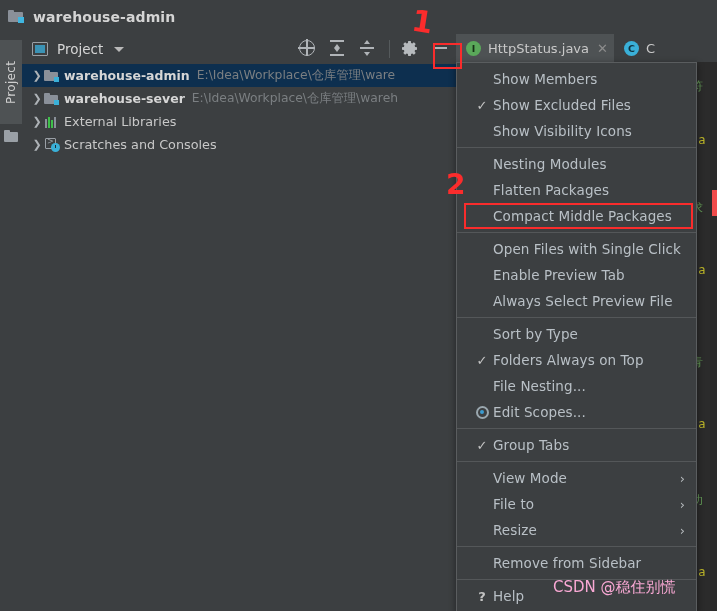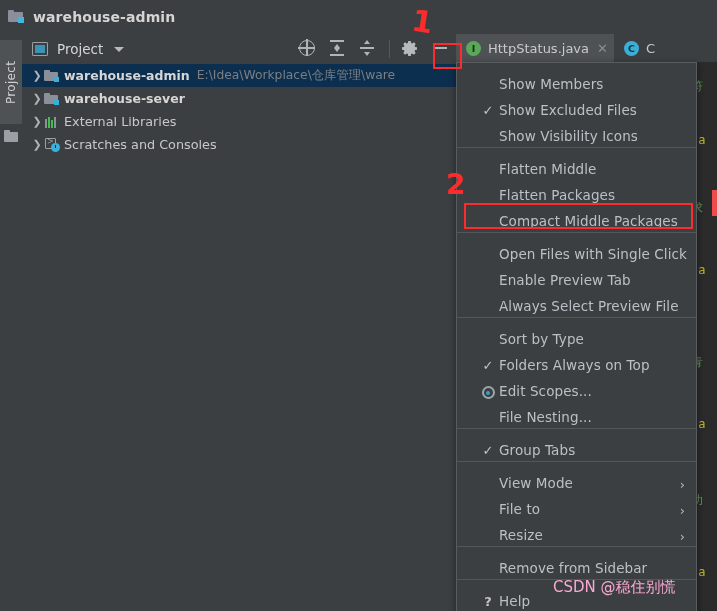--- a/index.html
+++ b/index.html
@@ -379,22 +379,22 @@
     background: #3c3f41;
     border: 1px solid #5a5d5f;
     box-sizing: border-box;
     z-index: 30;
     padding: 3px 0 3px 0;
     box-shadow: 0 2px 7px rgba(0,0,0,0.45);
   }
   .mi {
     height: 26px;
     display: flex;
-    align-items: flex-end;
-    padding-left: 20px;
+    align-items: center;
+    padding-left: 14px;
     white-space: nowrap;
     position: relative;
   }
   .mi .mark {
     width: 22px;
     flex: 0 0 auto;
     display: flex;
     align-items: center;
     justify-content: center;
     font-size: 13px;
@@ -581,20 +581,21 @@
       <div class="tree-row">
         <span class="arrow">❯</span>
         <span class="tree-icon">
           <span class="ic-module">
               <span class="body"></span>
               <span class="tab"></span>
               <span class="sq"></span>
             </span>
         </span>
         <span class="tree-label">warehouse-sever</span>
+        <span class="tree-path">E:\Idea\Workplace\仓库管理\wareh</span>
       </div>
 
       <div class="tree-row">
         <span class="arrow">❯</span>
         <span class="tree-icon">
           <span class="ic-lib">
               <i></i>
               <i></i>
               <i></i>
               <i></i>
@@ -629,21 +630,21 @@
     </div>
     <div class="mi">
       <span class="mark"></span>
       <span class="mlabel">Show Visibility Icons</span>
     </div>
 
     <div class="msep"></div>
 
     <div class="mi">
       <span class="mark"></span>
-      <span class="mlabel">Flatten Middle</span>
+      <span class="mlabel">Nesting Modules</span>
     </div>
     <div class="mi">
       <span class="mark"></span>
       <span class="mlabel">Flatten Packages</span>
     </div>
     <div class="mi">
       <span class="mark"></span>
       <span class="mlabel">Compact Middle Packages</span>
     </div>
 
@@ -664,31 +665,31 @@
 
     <div class="msep"></div>
 
     <div class="mi">
       <span class="mark"></span>
       <span class="mlabel">Sort by Type</span>
     </div>
     <div class="mi">
       <span class="mark">✓</span>
       <span class="mlabel">Folders Always on Top</span>
+    </div>
+    <div class="mi">
+      <span class="mark"></span>
+      <span class="mlabel">File Nesting...</span>
     </div>
     <div class="mi">
       <span class="mark">
           <span class="radio-dot"></span>
         </span>
       <span class="mlabel">Edit Scopes...</span>
     </div>
-    <div class="mi">
-      <span class="mark"></span>
-      <span class="mlabel">File Nesting...</span>
-    </div>
 
     <div class="msep"></div>
 
     <div class="mi">
       <span class="mark">✓</span>
       <span class="mlabel">Group Tabs</span>
     </div>
 
     <div class="msep"></div>
 

